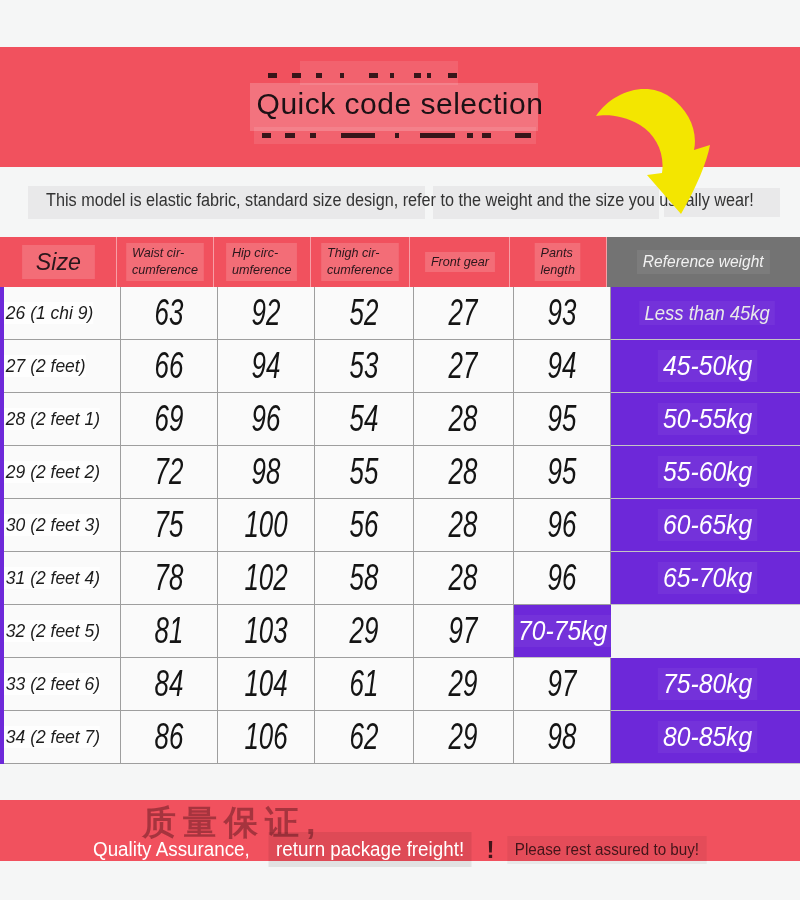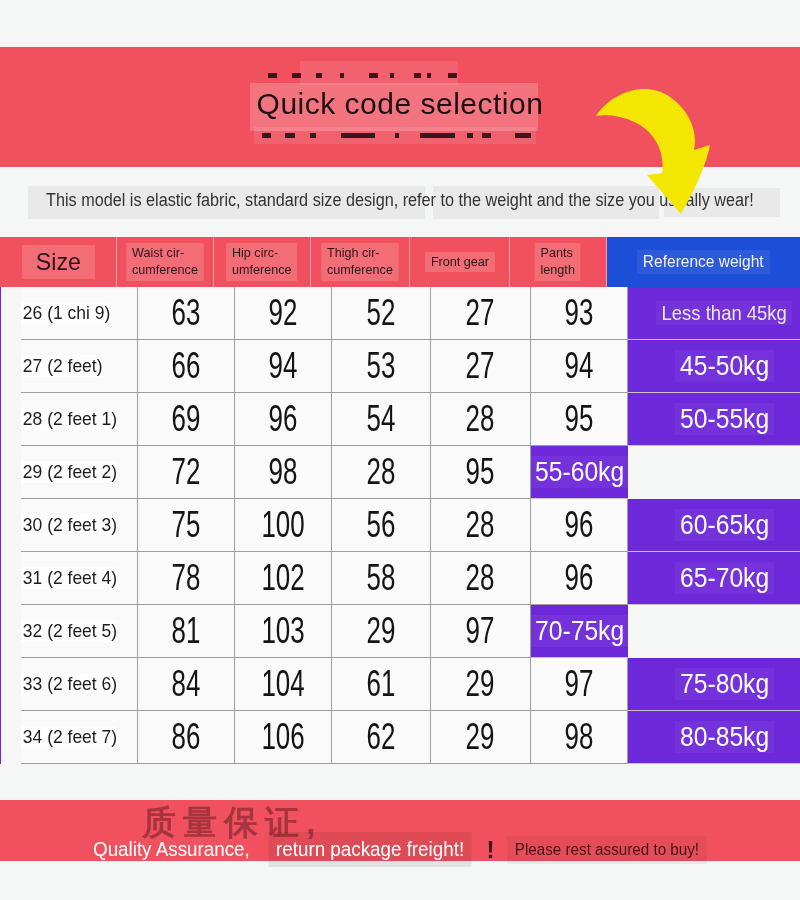--- a/index.html
+++ b/index.html
@@ -26,35 +26,35 @@
   .nb1 { left:28px; top:186px; width:397px; height:33px; }
   .nb2 { left:433px; top:186px; width:226px; height:33px; }
   .nb3 { left:664px; top:188px; width:116px; height:29px; }
   .notice-text {
     position:absolute; left:0; top:190px; width:800px; text-align:center;
     font-size:18px; color:#333; transform:scaleX(0.90); transform-origin:center;
     white-space:nowrap;
   }
   
   .size-table { position:absolute; left:0; top:237px; width:800px; }
-  .thead, .trow { display:grid; grid-template-columns:117px 97px 97px 99px 100px 97px 193px; }
+  .thead, .trow { display:grid; grid-template-columns:117px 97px 97px 99px 100px 97px 193px;font-style:italic; }
   .thead { height:50px; }
   .hcell {
     background:#f1515e; display:flex; align-items:center; justify-content:center;
     border-right:1px solid rgba(255,255,255,0.45); color:#2a171c;
   }
   .hcell:last-child { border-right:none; }
   .hlabel {
     background:rgba(255,255,255,0.16); padding:2px 6px; font-size:13px; line-height:1.3;
     white-space:pre-line; text-align:left; transform:scaleX(0.97);
   }
   .hsize { font-size:24px; padding:1px 14px; }
-  .hdark { background:#1d4ed8; }
+  .hdark { background:#737373; }
   .hdark .hlabel { color:#f2f2f2; font-size:16px; background:rgba(255,255,255,0.07); white-space:nowrap; }
-  .trow { height:53px; border-left:1px solid #6d28d9;padding-left:20px; }
+  .trow { height:53px; border-left:4px solid #6d28d9; }
   .tcell {
     background:#fafafa; border-right:1px solid #9e9e9e; border-bottom:1px solid #9e9e9e;
     display:flex; align-items:center; justify-content:center; overflow:hidden;
   }
   .tcell.sizecol { justify-content:flex-start; }
   .sizetxt {
     font-size:19px; color:#1c1c1c; padding-left:2px; white-space:nowrap;
     background:rgba(255,255,255,0.75); transform:scaleX(0.92); transform-origin:left center;
   }
   .numtxt {
@@ -235,20 +235,23 @@
           <div class="tcell sizecol">
             <span class="sizetxt">29 (2 feet 2)</span>
           </div>
           <div class="tcell">
             <span class="numtxt">72</span>
           </div>
           <div class="tcell">
             <span class="numtxt">98</span>
           </div>
           <div class="tcell">
+            <span class="numtxt">55</span>
+          </div>
+          <div class="tcell">
             <span class="numtxt">28</span>
           </div>
           <div class="tcell">
             <span class="numtxt">95</span>
           </div>
           <div class="tcell dark">
             <span class="wtxt">55-60kg</span>
           </div>
         </div>
         <div class="trow">

